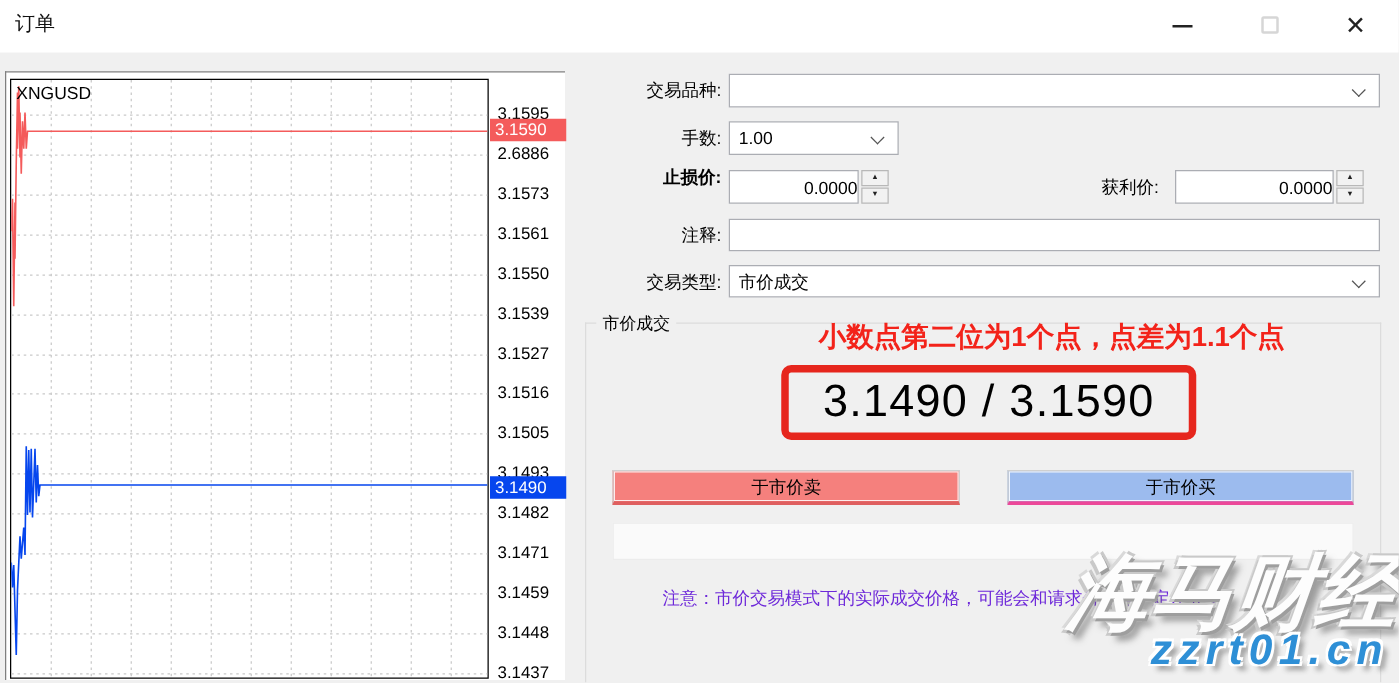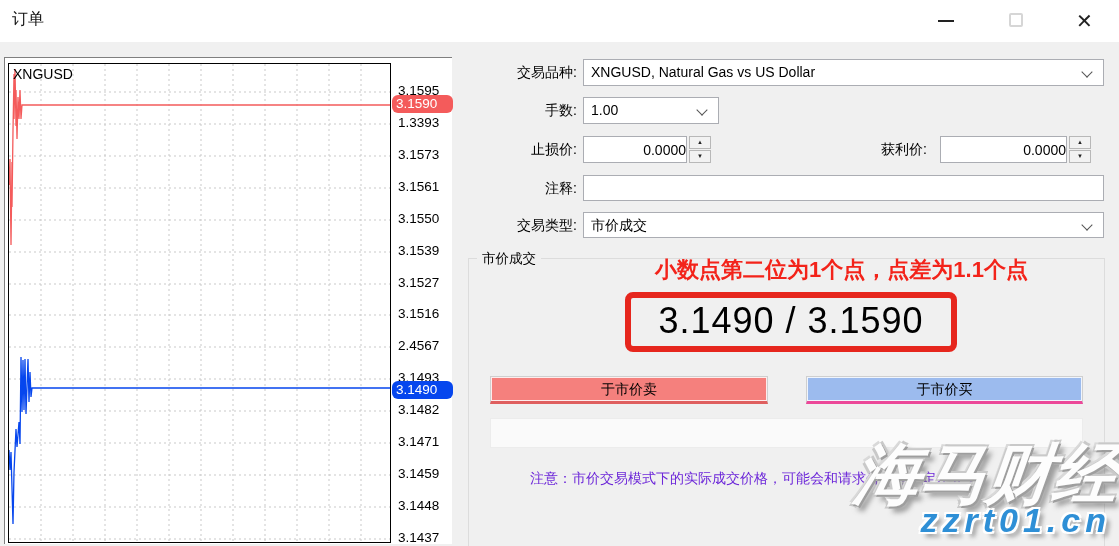--- a/index.html
+++ b/index.html
@@ -17,21 +17,21 @@
   .max-box { position:absolute; left:16px; top:13px; width:14px; height:14px; border:2px solid #d6d6d6; border-radius:2px; }
   .close-x { position:absolute; left:13px; top:9px; font-size:20px; color:#222; line-height:24px; }
 
   
   .chart-widget { position:absolute; left:4px; top:57px; width:448px; height:487px; background:#ffffff; border-left:1px solid #7f7f7f; border-top:1px solid #7f7f7f; }
   .plot { position:absolute; left:3px; top:5px; width:383px; height:480px; border:1px solid #000; background:#fff; }
   .plot svg { position:absolute; left:0; top:0; }
   .symbol-label { position:absolute; left:4px; top:2px; font-size:14px; color:#000000; z-index:3; }
   .price-axis { position:absolute; left:391px; top:0; width:57px; height:381px; }
   .price-axis .tick { position:absolute; left:2px; font-size:13.5px; color:#000; white-space:nowrap; }
-  .price-tag { position:absolute; left:387px; width:61px; height:18px; font-size:13.5px; color:#fff; text-align:left; padding:1px 0 0 4px; z-index:4;border-radius:6px; }
+  .price-tag { position:absolute; left:387px; width:61px; height:18px; font-size:13.5px; color:#fff; text-align:left; padding:1px 0 0 4px; z-index:4; }
   .tag-ask { background:#f45b5b; top:37px; }
   .tag-bid { background:#0646ee; top:323px; }
 
   
   .flabel { position:absolute; font-size:14px; color:#000; text-align:right; width:109px; left:468px; }
   .field { position:absolute; background:#fff; border:1px solid #abadb3; }
   .combo { cursor:pointer; }
   .combo .val { position:absolute; left:7px; top:4px; font-size:14px; color:#000; white-space:nowrap; overflow:hidden; }
   .chev { position:absolute; right:12px; top:8px; width:8px; height:8px; border-right:1.6px solid #555; border-bottom:1.6px solid #555; transform:rotate(45deg); }
   .numinput { text-align:right; font-size:14px; font-family:"Liberation Sans","DejaVu Sans",sans-serif; color:#000; }
@@ -103,52 +103,51 @@
         <line x1="256" x2="256" y1="0" y2="478" stroke="#c9c9c9" stroke-dasharray="2,3"></line>
         <line x1="288" x2="288" y1="0" y2="478" stroke="#c9c9c9" stroke-dasharray="2,3"></line>
         <line x1="320" x2="320" y1="0" y2="478" stroke="#c9c9c9" stroke-dasharray="2,3"></line>
         <line x1="352" x2="352" y1="0" y2="478" stroke="#c9c9c9" stroke-dasharray="2,3"></line>
         <polyline points="0,121 1,95 2,181 3,98 3,143 4,66 5,10 5,55 6,5 7,62 7,26 8,75 9,33 10,55 11,26 12,55 13,41 381,41" fill="none" stroke="#f45b5b" stroke-width="1.3"></polyline>
         <polyline points="0,386 1,406 2,388 4,460 5,408 7,365 8,383 10,358 11,380 12,293 13,348 14,296 15,346 16,295 17,350 18,323 19,295 20,338 21,308 22,333 23,324 381,324" fill="none" stroke="#0646ee" stroke-width="1.3"></polyline>
       </svg>
   </div>
   <div class="price-axis">
       <div class="tick" style="top: 25px;">3.1595</div>
-      <div class="tick" style="top: 57px;">1.3393</div>
+      <div class="tick" style="top: 57px;">2.6886</div>
       <div class="tick" style="top: 89px;">3.1573</div>
       <div class="tick" style="top: 121px;">3.1561</div>
       <div class="tick" style="top: 153px;">3.1550</div>
       <div class="tick" style="top: 185px;">3.1539</div>
       <div class="tick" style="top: 217px;">3.1527</div>
       <div class="tick" style="top: 248px;">3.1516</div>
-      <div class="tick" style="top: 280px;">2.4567</div>
+      <div class="tick" style="top: 280px;">3.1505</div>
       <div class="tick" style="top: 312px;">3.1493</div>
       <div class="tick" style="top: 344px;">3.1482</div>
       <div class="tick" style="top: 376px;">3.1471</div>
       <div class="tick" style="top: 408px;">3.1459</div>
       <div class="tick" style="top: 440px;">3.1448</div>
       <div class="tick" style="top: 472px;">3.1437</div>
     </div>
   <div class="price-tag tag-ask">3.1590</div>
   <div class="price-tag tag-bid">3.1490</div>
 </div>
 
 <div class="flabel" style="top:64px;">交易品种:</div>
 <div class="field combo" style="left:583px; top:59px; width:521px; height:27px;">
-  <span class="val">XNGUSD, Natural Gas vs US Dollar</span>
   <span class="chev"></span>
 </div>
 
 <div class="flabel" style="top:102px;">手数:</div>
 <div class="field combo" style="left:583px; top:97px; width:136px; height:27px;">
   <span class="val">1.00</span>
   <span class="chev"></span>
 </div>
 
-<div class="flabel" style="top:141px;">止损价:</div>
+<div class="flabel" style="top:133px;font-weight:bold;">止损价:</div>
 <input class="field numinput" style="left: 583px; top: 136px; width: 104px; height: 27px;" value="0.0000">
 <div class="spinner" style="left:689px; top:136px;">
   <div class="spinbtn up">▲</div>
   <div class="spinbtn dn">▼</div>
 </div>
 
 <div class="flabel" style="left:818px; top:141px;">获利价:</div>
 <input class="field numinput" style="left: 940px; top: 136px; width: 127px; height: 27px;" value="0.0000">
 <div class="spinner" style="left:1069px; top:136px;">
   <div class="spinbtn up">▲</div>

